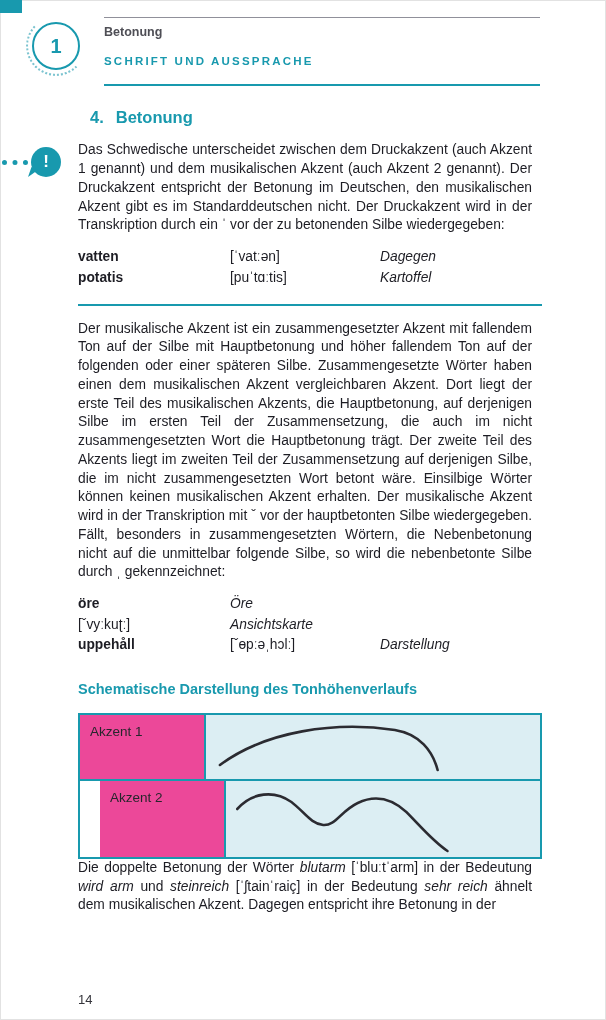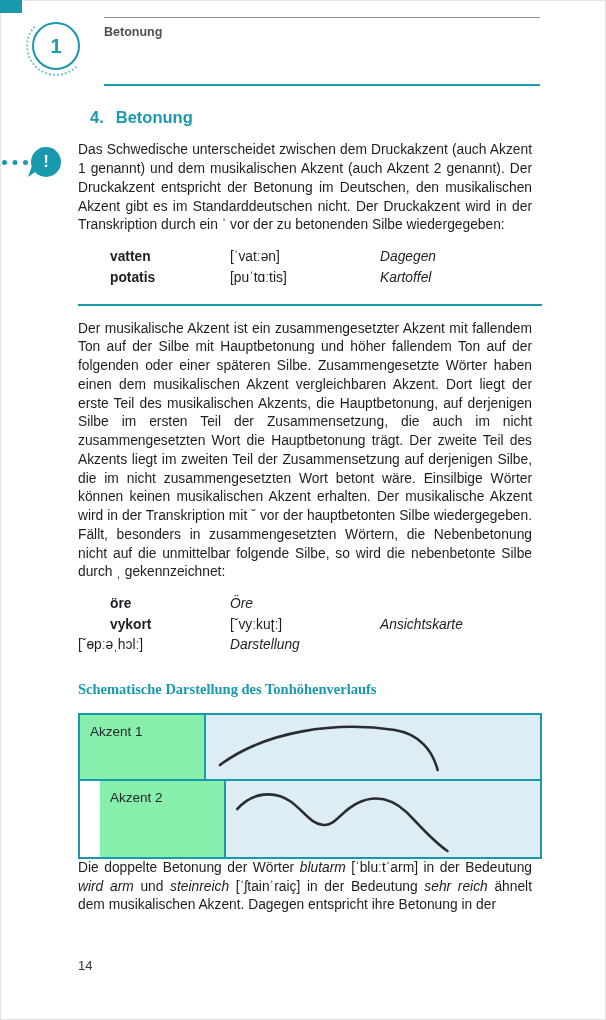--- a/index.html
+++ b/index.html
@@ -47,57 +47,58 @@
   .content {
     position:absolute; left:78px; top:106px; width:464px;
     color:#1d1d24; font-size:13.8px; line-height:1.36; text-align:justify;
   }
   .section-heading { margin:0 0 13px 12px; color:#1899ae; font-size:16.5px; font-weight:bold; text-align:left; }
   .section-heading .num { margin-right:12px; }
   .content p { margin:0 10px 12px 0; }
 
   .vocab { margin:2px 0 12px 0; text-align:left; }
   .vocab-row { display:grid; grid-template-columns:152px 150px 1fr; line-height:1.5; }
-  .v-word { font-weight:bold;margin-left:32px; }
+  .v-word { font-weight:bold; }
   .v-gloss { font-style:italic; }
 
   .divider { height:2px; background:#1899ae; margin:15px 0 14px 0; }
 
-  .diagram-title { margin:24px 0 13px 0; color:#1899ae; font-size:14.5px; font-weight:bold; text-align:left;font-family:Liberation Serif, serif; }
+  .diagram-title { margin:24px 0 13px 0; color:#1899ae; font-size:14.5px; font-weight:bold; text-align:left; }
 
   .tone-table { border:2px solid #1899ae; }
   .tone-row { display:grid; grid-template-columns:126px 1fr; }
   .tone-row + .tone-row { border-top:2px solid #1899ae;padding-left:20px; }
   .tone-label-cell {
-    background:#86efac; border-right:2px solid #1899ae;
+    background:#ec4899; border-right:2px solid #1899ae;
     padding:8px 10px; font-size:13.5px; color:#26262c; text-align:left;
   }
   .tone-curve-cell { background:#dceef3; position:relative; }
   .tone-curve-cell.r1 { height:64px; }
   .tone-curve-cell.r2 { height:76px; }
   .tone-curve-cell svg { position:absolute; left:0; top:0; width:100%; height:100%; }
 
   .closing { margin-top:20px; }
   .it { font-style:italic; }
 
-  .page-number { position:absolute; left:78px; top:958px; font-size:13px; color:#35353b; }
+  .page-number { position:absolute; left:78px; top:992px; font-size:13px; color:#35353b; }
 </style>
 </head>
 <body>
 
 <div class="page">
 
   <div class="corner-mark"></div>
 
   <div class="chapter-badge">
     <span>1</span>
   </div>
 
   <div class="topline"></div>
   <div class="running-head">Betonung</div>
+  <div class="section-title">SCHRIFT UND AUSSPRACHE</div>
   <div class="header-rule"></div>
 
   <div class="margin-note">
     <div class="dots"></div>
     <div class="info-circle">
       <span>!</span>
     </div>
   </div>
 
   <div class="content">
@@ -124,25 +125,25 @@
     <div class="divider"></div>
 
     <p>Der musikalische Akzent ist ein zusammengesetzter Akzent mit fallendem Ton auf der Silbe mit Hauptbetonung und höher fallendem Ton auf der folgenden oder einer späteren Silbe. Zusammengesetzte Wörter haben einen dem musikalischen Akzent vergleichbaren Akzent. Dort liegt der erste Teil des musikalischen Akzents, die Hauptbetonung, auf derjenigen Silbe im ersten Teil der Zusammensetzung, die auch im nicht zusammengesetzten Wort die Hauptbetonung trägt. Der zweite Teil des Akzents liegt im zweiten Teil der Zusammensetzung auf derjenigen Silbe, die im nicht zusammengesetzten Wort betont wäre. Einsilbige Wörter können keinen musikalischen Akzent erhalten. Der musikalische Akzent wird in der Transkription mit ˇ vor der hauptbetonten Silbe wiedergegeben. Fällt, besonders in zusammengesetzten Wörtern, die Nebenbetonung nicht auf die unmittelbar folgende Silbe, so wird die nebenbetonte Silbe durch ˌ gekennzeichnet:</p>
 
     <div class="vocab">
       <div class="vocab-row">
         <span class="v-word">öre</span>
         <span class="v-gloss">Öre</span>
       </div>
       <div class="vocab-row">
-        <span class="v-word">vykort</span>
         <span class="v-ipa">[ˇvyːkuʈː]</span>
         <span class="v-gloss">Ansichtskarte</span>
       </div>
       <div class="vocab-row">
+        <span class="v-word">uppehåll</span>
         <span class="v-ipa">[ˇɵpːəˌhɔlː]</span>
         <span class="v-gloss">Darstellung</span>
       </div>
     </div>
 
     <h3 class="diagram-title">Schematische Darstellung des Tonhöhenverlaufs</h3>
 
     <div class="tone-table">
       <div class="tone-row">
         <div class="tone-label-cell">Akzent 1</div>

